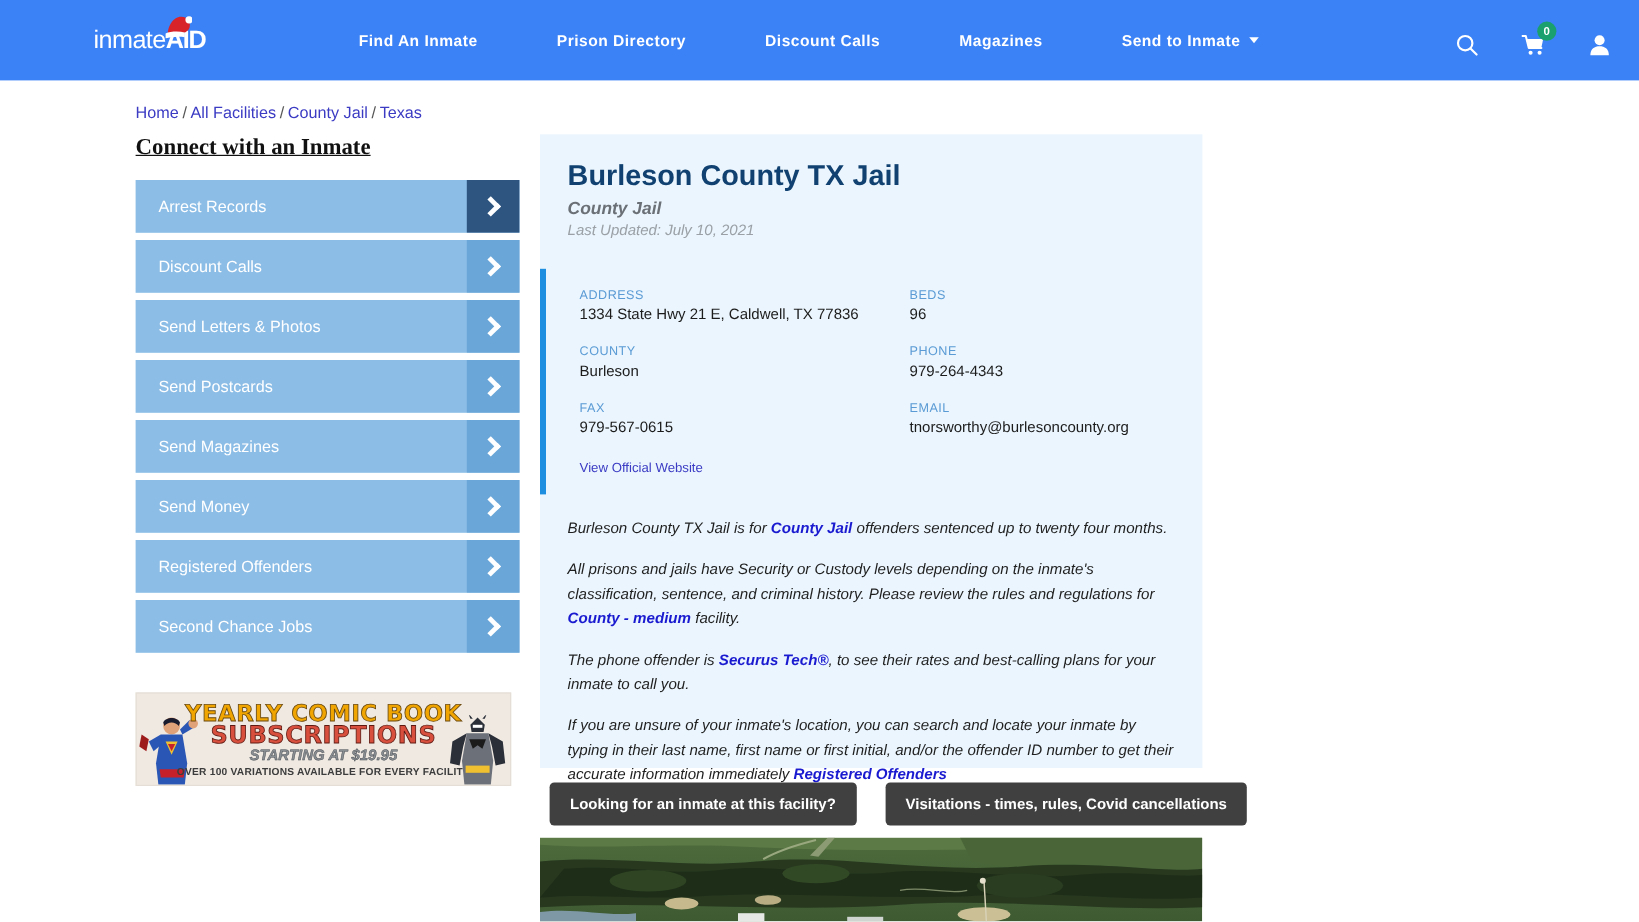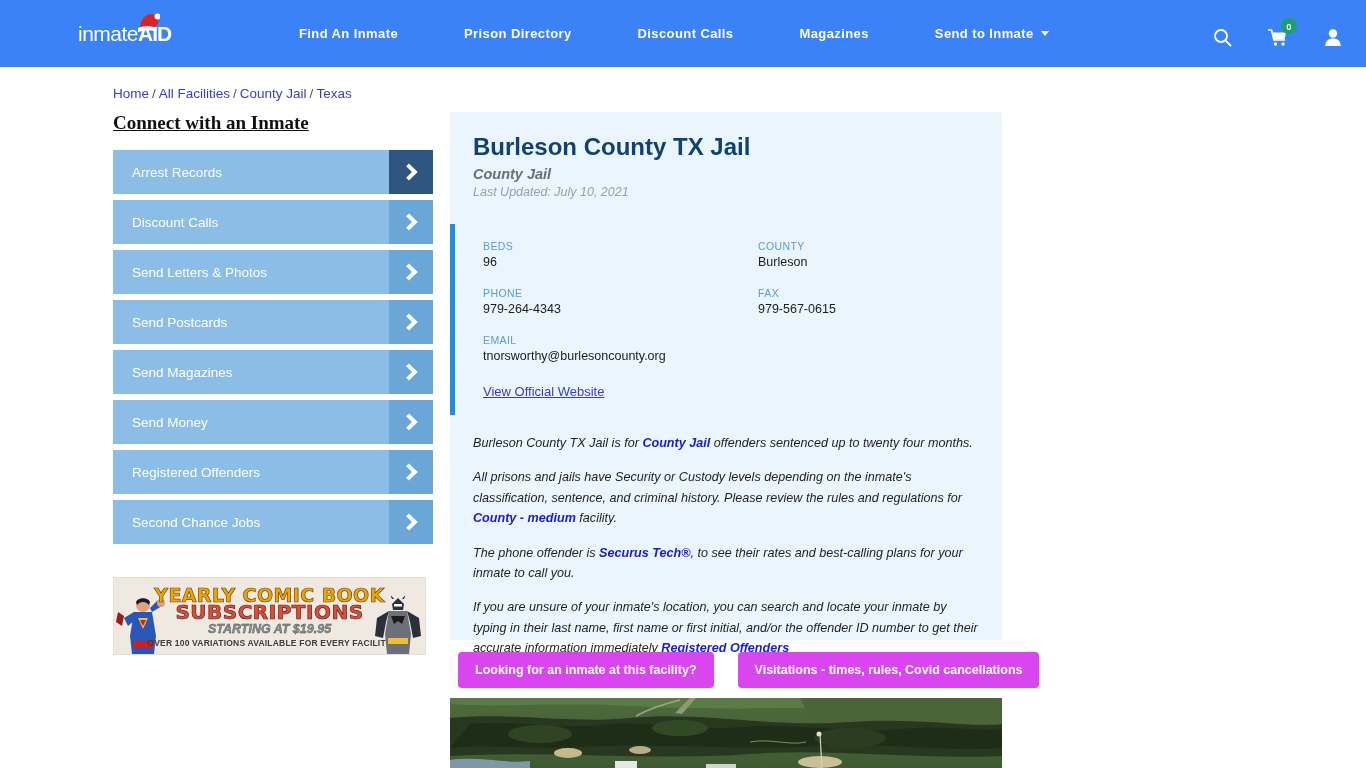--- a/index.html
+++ b/index.html
@@ -180,42 +180,42 @@
     grid-template-columns: 275px 1fr;
     row-gap: 18px;
   }
   .det-label {
     font-size: 10.5px; color: #5b9bd5;
     letter-spacing: 0.4px; margin-bottom: 3px;
   }
   .det-value { font-size: 12.5px; color: #1c1c1c; }
   .official-link {
     grid-column: 1 / -1;
-    font-size: 13px; color: #3b3bc4;
-    text-decoration: underline; cursor: pointer;
+    font-size: 11px; color: #3b3bc4;
+    cursor: pointer;
     margin-top: 3px;
   }
   .desc { padding: 18px 23px 0 23px; }
   .desc p {
     font-size: 12.6px; font-style: italic;
     color: #1f1f1f; line-height: 1.62;
     margin-bottom: 14px;
   }
   .desc a {
     color: #1a1ad0; font-weight: bold; font-style: italic;
     text-decoration: none; cursor: pointer;
   }
 
   
   .btn-row {
     position: absolute; left: 458px; top: 652px;
     display: flex; gap: 24px;
   }
   .green-btn {
-    background: #d946ef; color: #fff;
+    background: #404040; color: #fff;
     font-size: 12.5px; font-weight: bold;
     border: none; border-radius: 4px;
     padding: 11px 17px;
     cursor: pointer;
     font-family: "Liberation Sans", sans-serif;
     white-space: nowrap;
   }
 
   
   .map-img {
@@ -375,20 +375,24 @@
   </div>
 </div>
 
 <div class="main-panel">
 
   <div class="facility-name">Burleson County TX Jail</div>
   <div class="facility-type">County Jail</div>
   <div class="last-updated">Last Updated: July 10, 2021</div>
 
   <div class="details">
+    <div>
+      <div class="det-label">ADDRESS</div>
+      <div class="det-value">1334 State Hwy 21 E, Caldwell, TX 77836</div>
+    </div>
     <div>
       <div class="det-label">BEDS</div>
       <div class="det-value">96</div>
     </div>
     <div>
       <div class="det-label">COUNTY</div>
       <div class="det-value">Burleson</div>
     </div>
     <div>
       <div class="det-label">PHONE</div>

